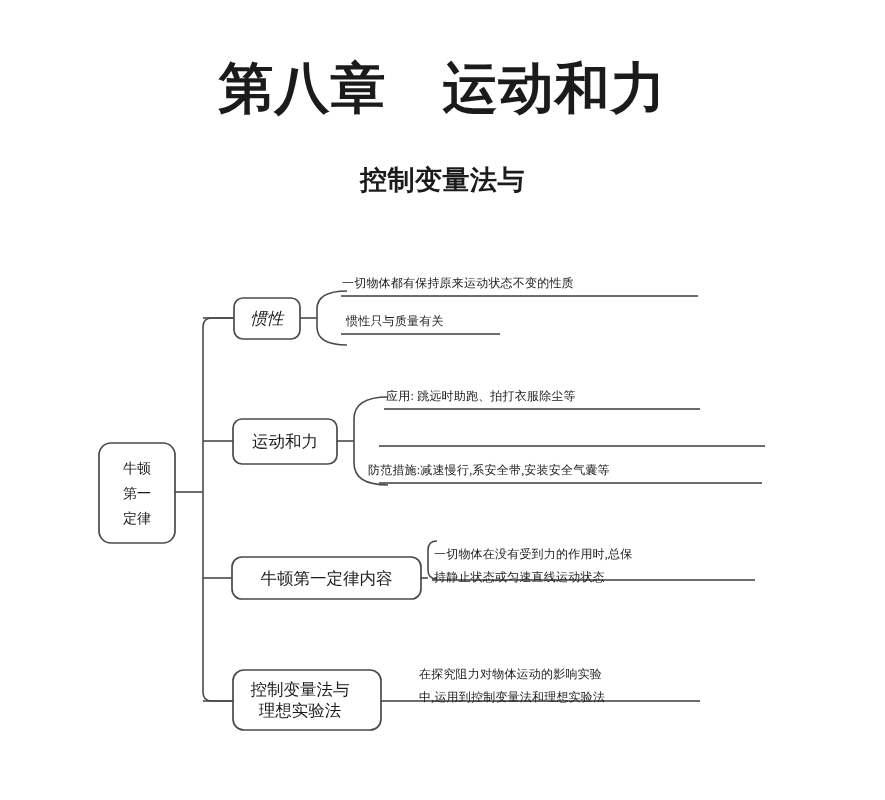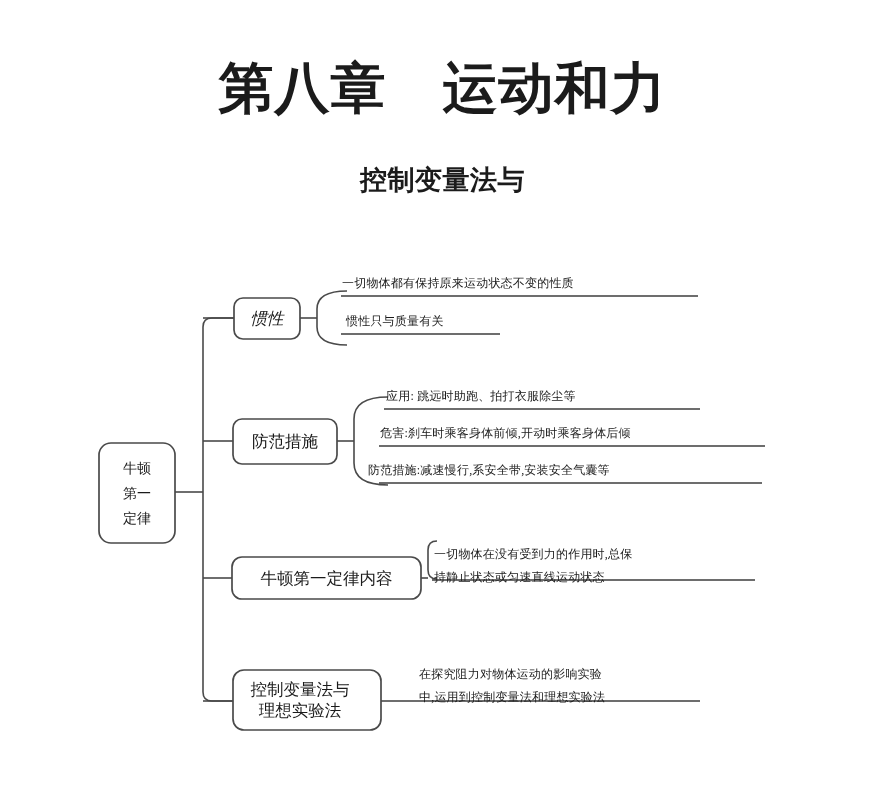--- a/index.html
+++ b/index.html
@@ -145,34 +145,33 @@
     <line class="underline" x1="400" y1="701" x2="700" y2="701"></line>
 
   </svg>
 
   <div class="node-label root" style="left:99px; top:443px; width:76px; height:100px;">牛顿
 第一
 定律</div>
 
   <div class="node-label" style="left:234px; top:298px; width:66px; height:41px;font-style:italic;">惯性</div>
 
-  <div class="node-label" style="left:233px; top:419px; width:104px; height:45px;">防范措施</div>
+  <div class="node-label" style="left:233px; top:419px; width:104px; height:45px;">运动和力</div>
 
   <div class="node-label" style="left:232px; top:557px; width:189px; height:42px;border-radius:19px;">牛顿第一定律内容</div>
 
   <div class="node-label" style="left:233px; top:670px; width:134px; height:60px;">控制变量法与
 理想实验法</div>
 
   <div class="leaf-text" style="left:342px; top:272px;">一切物体都有保持原来运动状态不变的性质</div>
 
   <div class="leaf-text" style="left:346px; top:310px;">惯性只与质量有关</div>
 
   <div class="leaf-text" style="left:386px; top:385px;">应用: 跳远时助跑、拍打衣服除尘等</div>
 
-  <div class="leaf-text" style="left:380px; top:422px;">危害:刹车时乘客身体前倾,开动时乘客身体后倾</div>
 
   <div class="leaf-text" style="left:368px; top:459px;">防范措施:减速慢行,系安全带,安装安全气囊等</div>
 
   <div class="leaf-text" style="left:434px; top:543px;">一切物体在没有受到力的作用时,总保
 持静止状态或匀速直线运动状态</div>
 
   <div class="leaf-text" style="left:419px; top:663px;">在探究阻力对物体运动的影响实验
 中,运用到控制变量法和理想实验法</div>
 
 </div>

